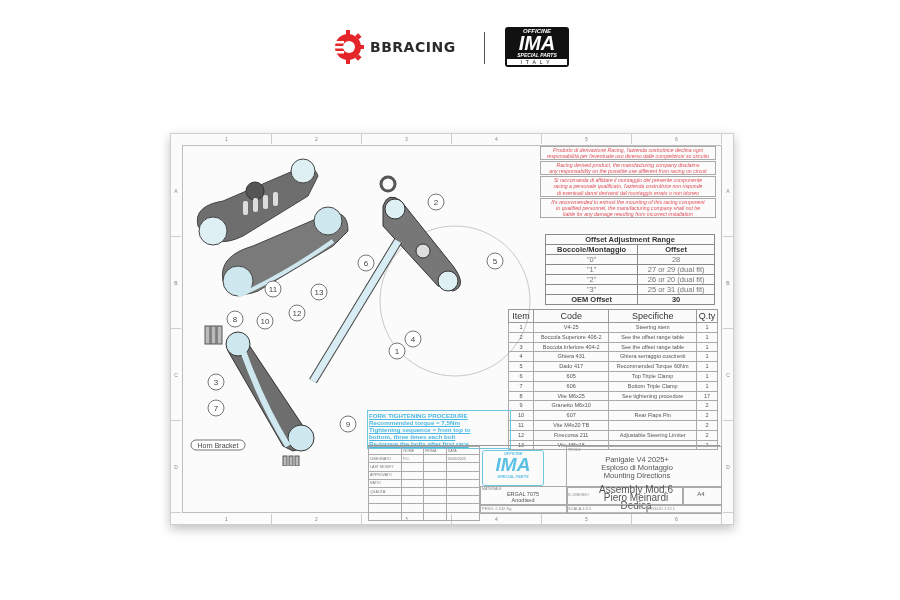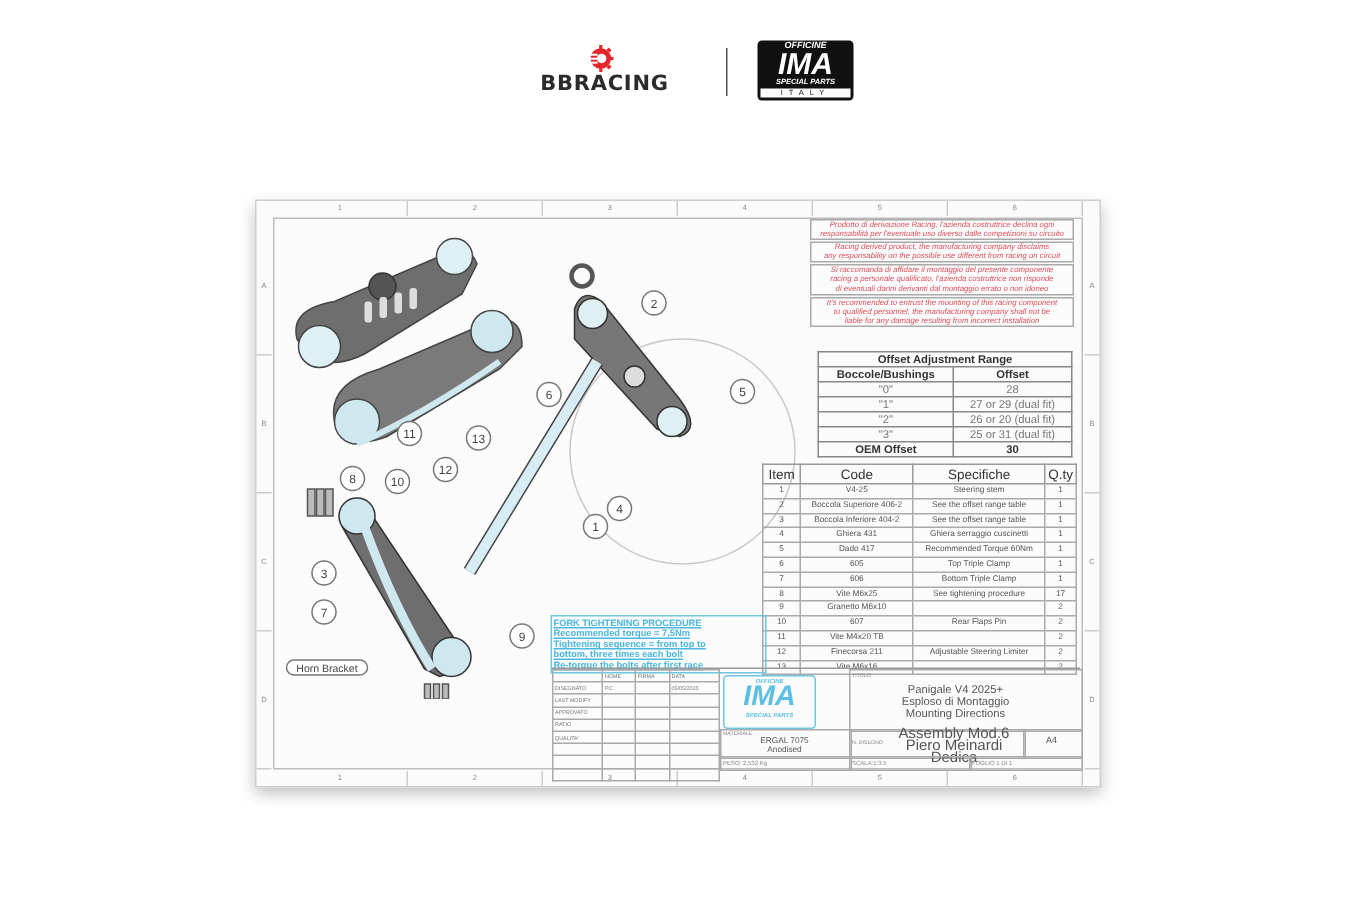--- a/index.html
+++ b/index.html
@@ -1,18 +1,18 @@
 <!DOCTYPE html>
 <html><head>
 <meta charset="utf-8">
 <style>
   html, body { margin:0; padding:0; }
   body { width:900px; height:600px; background:#ffffff; position:relative; overflow:hidden; font-family:"Liberation Sans", sans-serif; }
   .logos { position:absolute; left:0; top:0; width:900px; height:80px; }
-  .bb-logo { position:absolute; left:330px; top:30px; width:140px; height:34px; display:flex; align-items:center;flex-direction:column; }
+  .bb-logo { position:absolute; left:330px; top:30px; width:140px; height:34px; display:flex; align-items:center; }
   .bb-text { font-family:"DejaVu Sans", sans-serif; font-weight:bold; font-size:14px; letter-spacing:0.5px; color:#2b2b2b; margin-left:6px; }
   .logo-sep { position:absolute; left:484px; top:32px; width:1px; height:32px; background:#555; }
   .ima-logo { position:absolute; left:505px; top:27px; width:64px; height:40px; background:#111; border-radius:3px; color:#fff; text-align:center; }
   .ima-logo .t1 { font-size:6px; font-style:italic; font-weight:bold; margin-top:1px; }
   .ima-logo .t2 { font-size:20px; font-style:italic; font-weight:bold; line-height:18px; }
   .ima-logo .t3 { font-size:5px; font-style:italic; font-weight:bold; }
   .ima-logo .t4 { font-size:5px; letter-spacing:4px; background:#fff; color:#111; margin:1px 2px 0; line-height:6px; }
 
   .sheet { position:absolute; left:170px; top:133px; width:562px; height:390px; background:#fbfbfb; border:1px solid #cfcfcf; box-shadow:0 4px 10px rgba(0,0,0,0.25); }
   .frame { position:absolute; left:11px; top:11px; width:538px; height:366px; border:1px solid #bdbdbd; }
@@ -227,21 +227,21 @@
     <div><span>Si raccomanda di affidare il montaggio del presente componente</span><br><span>racing a personale qualificato, l'azienda costruttrice non risponde</span><br><span>di eventuali danni derivanti dal montaggio errato o non idoneo</span></div>
     <div><span>It's recommended to entrust the mounting of this racing component</span><br><span>to qualified personnel, the manufacturing company shall not be</span><br><span>liable for any damage resulting from incorrect installation</span></div>
   </div>
 
   <table class="offset-table">
     <tbody>
         <tr>
           <th colspan="2">Offset Adjustment Range</th>
         </tr>
     <tr>
-          <th>Boccole/Bushings</th>
+          <th>Boccole/Montaggio</th>
           <th>Offset</th>
         </tr>
     <tr>
           <td class="light">"0"</td>
           <td class="light">28</td>
         </tr>
     <tr>
           <td class="light">"1"</td>
           <td class="light">27 or 29 (dual fit)</td>
         </tr>

